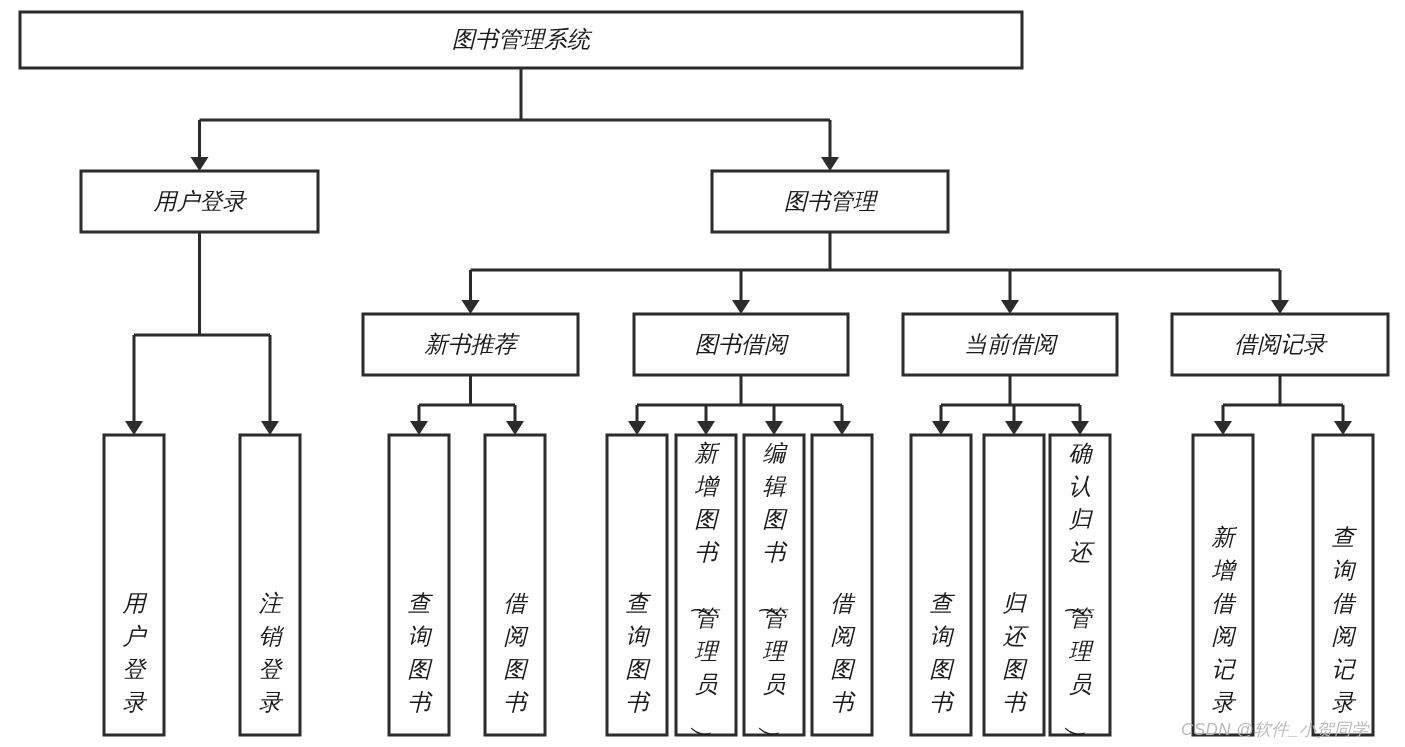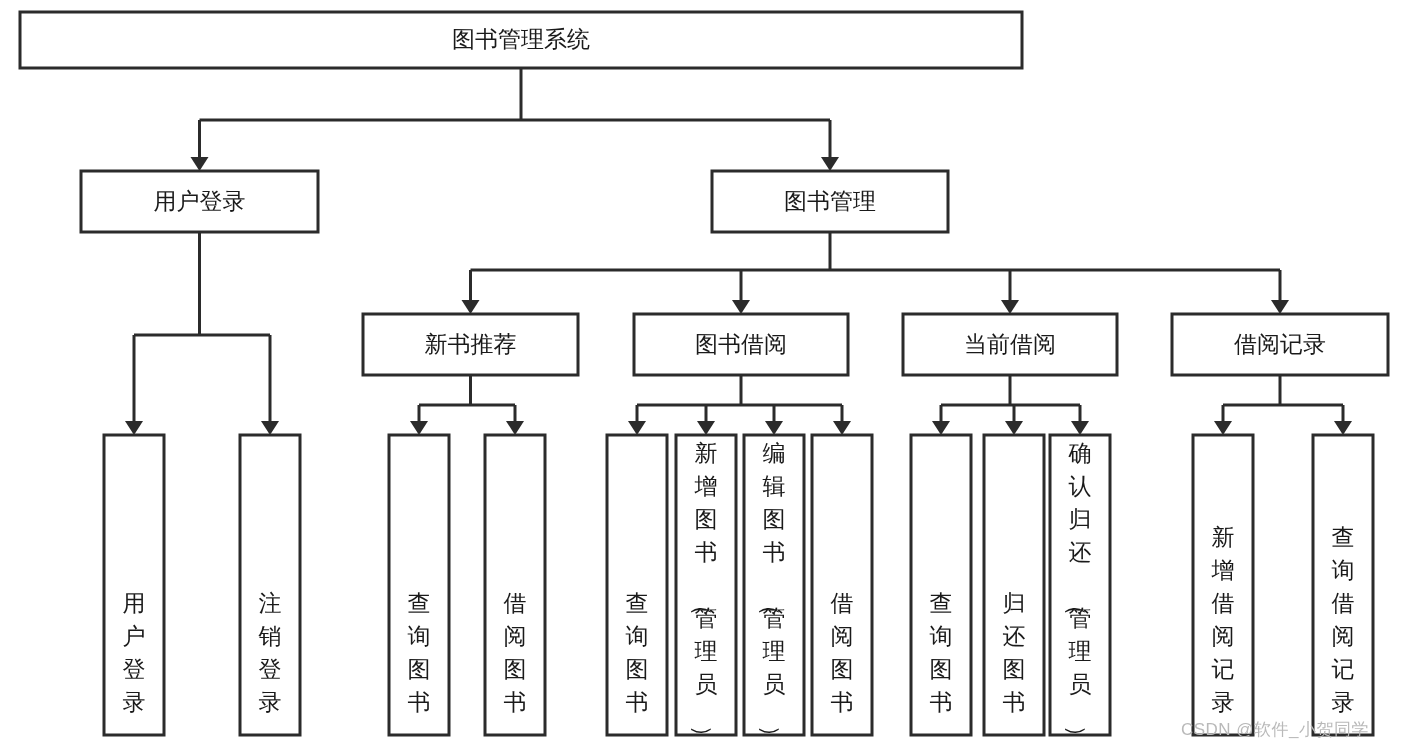--- a/index.html
+++ b/index.html
@@ -12,20 +12,21 @@
     height: 747px;
     font-family: "Liberation Sans", "DejaVu Sans", sans-serif;
     overflow: hidden;
     position: relative;
   }
   #diagram-root {
     position: relative;
     width: 1377px;
     height: 747px;
     background: #ffffff;
+    font-style: italic;
   }
   svg#flow {
     position: absolute;
     left: 0;
     top: 0;
     width: 1405px;
     height: 747px;
     display: block;
   }
   .node-rect {

